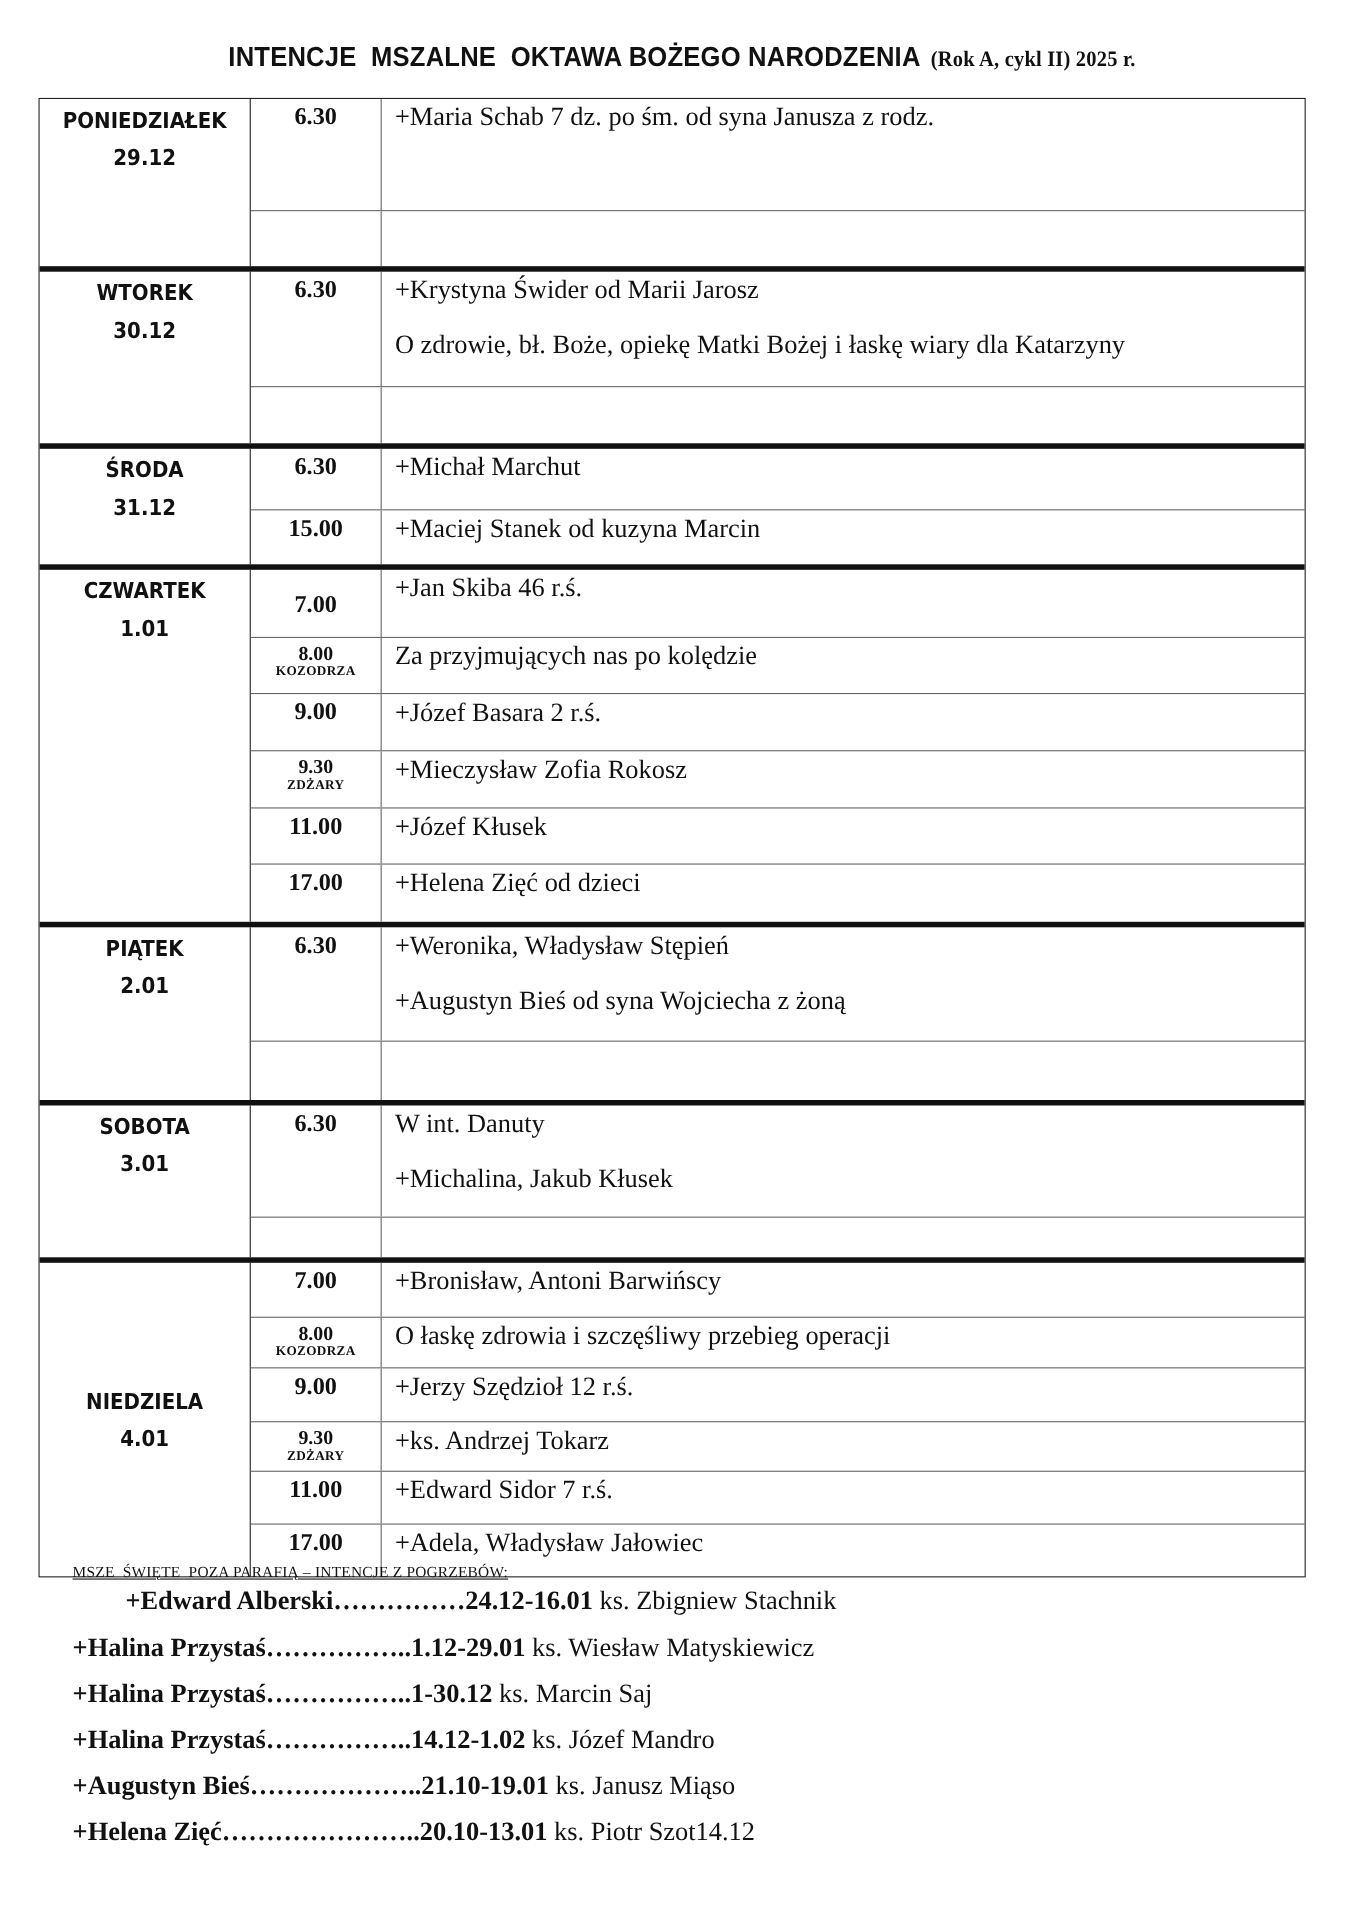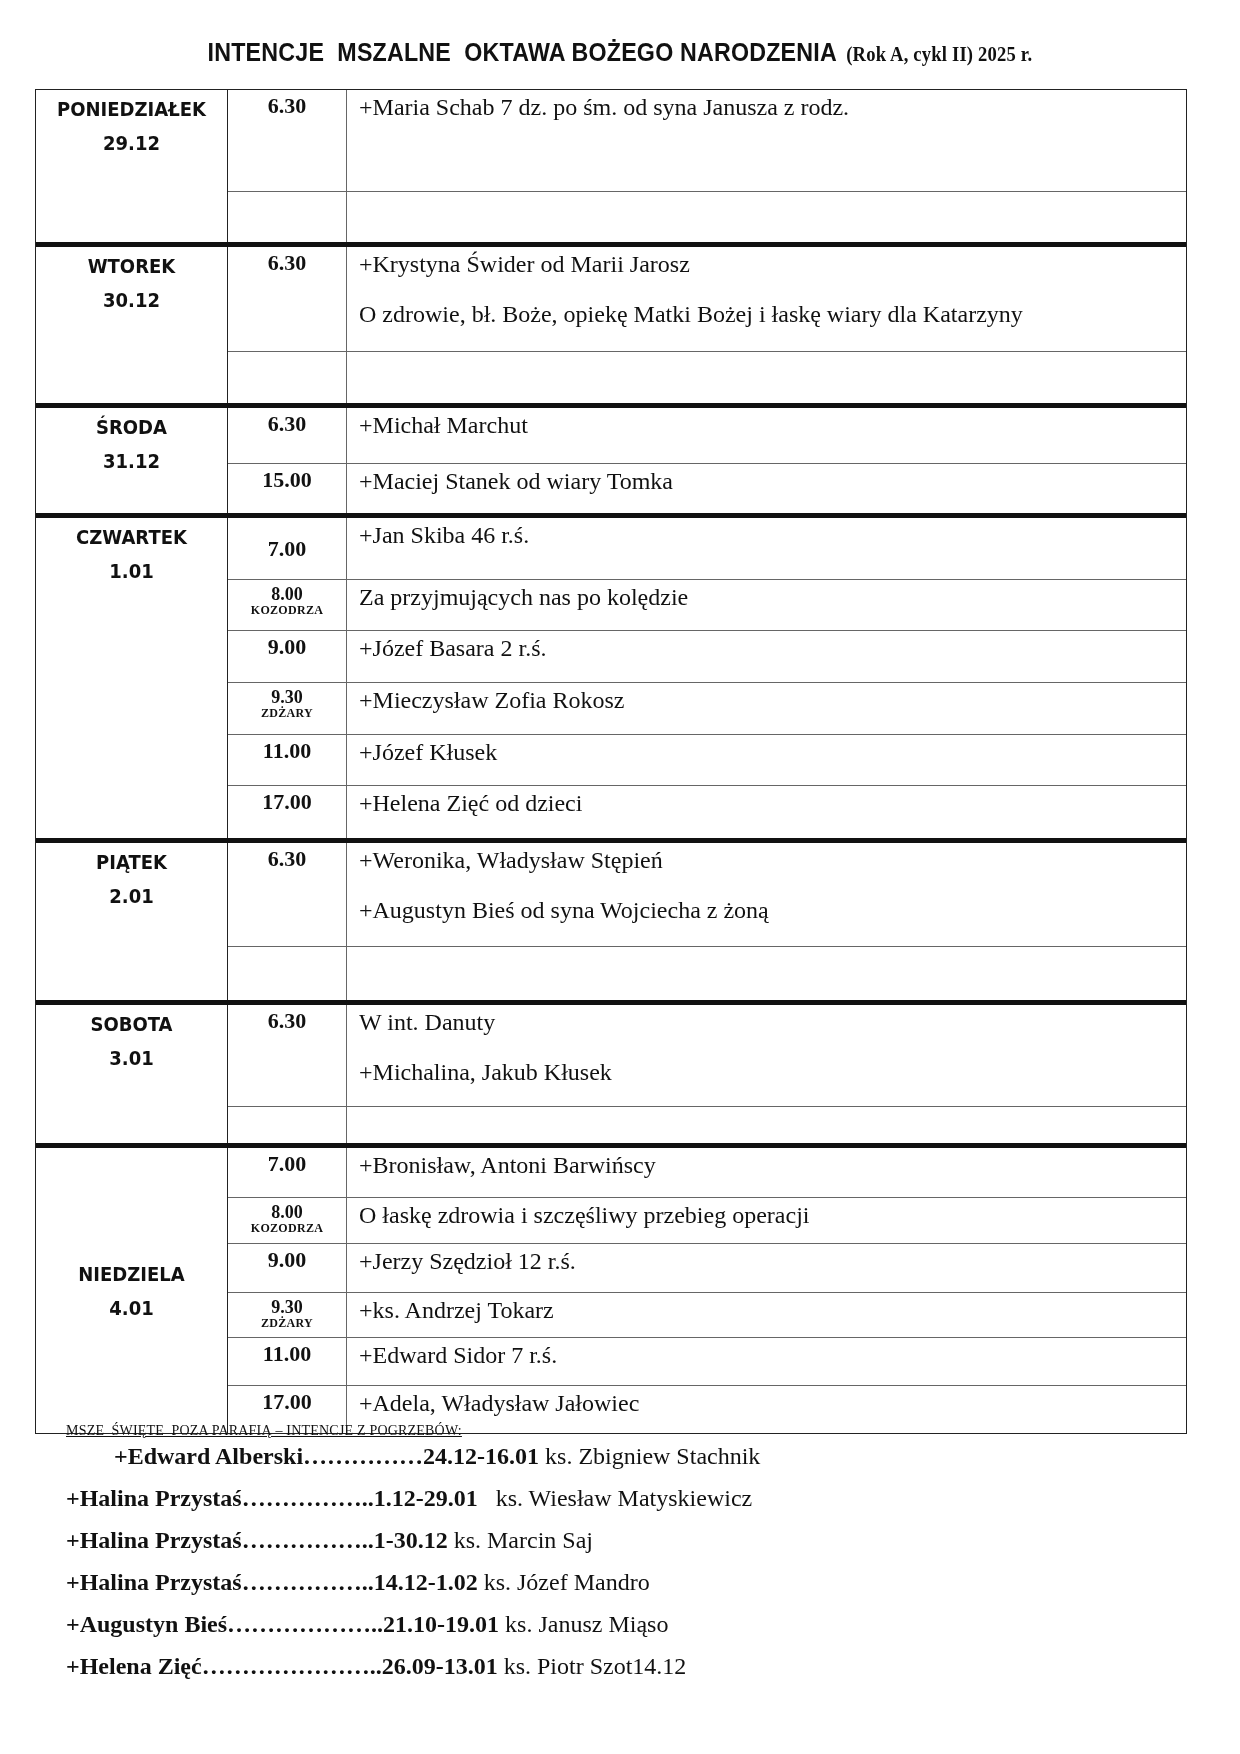--- a/index.html
+++ b/index.html
@@ -119,21 +119,21 @@
           </div>
           <div class="intent single">
             <div>+Michał Marchut</div>
           </div>
         </div>
         <div class="row" style="height: 50px;">
           <div class="time">
             <span class="t">15.00</span>
           </div>
           <div class="intent single">
-            <div>+Maciej Stanek od wiary Tomka</div>
+            <div>+Maciej Stanek od kuzyna Marcin</div>
           </div>
         </div>
       </div>
     </div>
     <div class="day">
       <div class="day-cell">
         <span>CZWARTEK</span>
         <span>1.01</span>
       </div>
       <div class="rows">
@@ -295,18 +295,18 @@
             <div>+Adela, Władysław Jałowiec</div>
           </div>
         </div>
       </div>
     </div>
   </div>
 
 <div class="note" style="white-space:pre">MSZE  ŚWIĘTE  POZA PARAFIĄ – INTENCJE Z POGRZEBÓW:</div>
 <div id="funerals">
     <div class="funeral" style="top: 1443px;"><span class="name" style="white-space: pre; margin-left: 48px;">+Edward Alberski</span><span class="name" style="white-space: pre;">……………</span><span class="dates" style="white-space: pre;">24.12-16.01</span><span class="priest" style="white-space: pre;"> ks. Zbigniew Stachnik</span></div>
-    <div class="funeral" style="top: 1485px;"><span class="name" style="white-space: pre;">+Halina Przystaś</span><span class="name" style="white-space: pre;">……………..</span><span class="dates" style="white-space: pre;">1.12-29.01</span><span class="priest" style="white-space: pre; margin-left: 12px;"> ks. Wiesław Matyskiewicz</span></div>
+    <div class="funeral" style="top: 1485px;"><span class="name" style="white-space: pre;">+Halina Przystaś</span><span class="name" style="white-space: pre;">……………..</span><span class="dates" style="white-space: pre;">1.12-29.01</span><span class="priest" style="white-space: pre;"> ks. Wiesław Matyskiewicz</span></div>
     <div class="funeral" style="top: 1527px;"><span class="name" style="white-space: pre;">+Halina Przystaś</span><span class="name" style="white-space: pre;">……………..</span><span class="dates" style="white-space: pre;">1-30.12</span><span class="priest" style="white-space: pre;"> ks. Marcin Saj</span></div>
     <div class="funeral" style="top: 1569px;"><span class="name" style="white-space: pre;">+Halina Przystaś</span><span class="name" style="white-space: pre;">……………..</span><span class="dates" style="white-space: pre;">14.12-1.02</span><span class="priest" style="white-space: pre;"> ks. Józef Mandro</span></div>
     <div class="funeral" style="top: 1611px;"><span class="name" style="white-space: pre;">+Augustyn Bieś</span><span class="name" style="white-space: pre;">………………..</span><span class="dates" style="white-space: pre;">21.10-19.01</span><span class="priest" style="white-space: pre;"> ks. Janusz Miąso</span></div>
-    <div class="funeral" style="top: 1653px;"><span class="name" style="white-space: pre;">+Helena Zięć</span><span class="name" style="white-space: pre;">…………………..</span><span class="dates" style="white-space: pre;">26.09-13.01</span><span class="priest" style="white-space: pre;"> ks. Piotr Szot14.12</span></div>
+    <div class="funeral" style="top: 1653px;"><span class="name" style="white-space: pre;">+Helena Zięć</span><span class="name" style="white-space: pre;">…………………..</span><span class="dates" style="white-space: pre;">20.10-13.01</span><span class="priest" style="white-space: pre;"> ks. Piotr Szot14.12</span></div>
   </div>
 
 </body></html>

